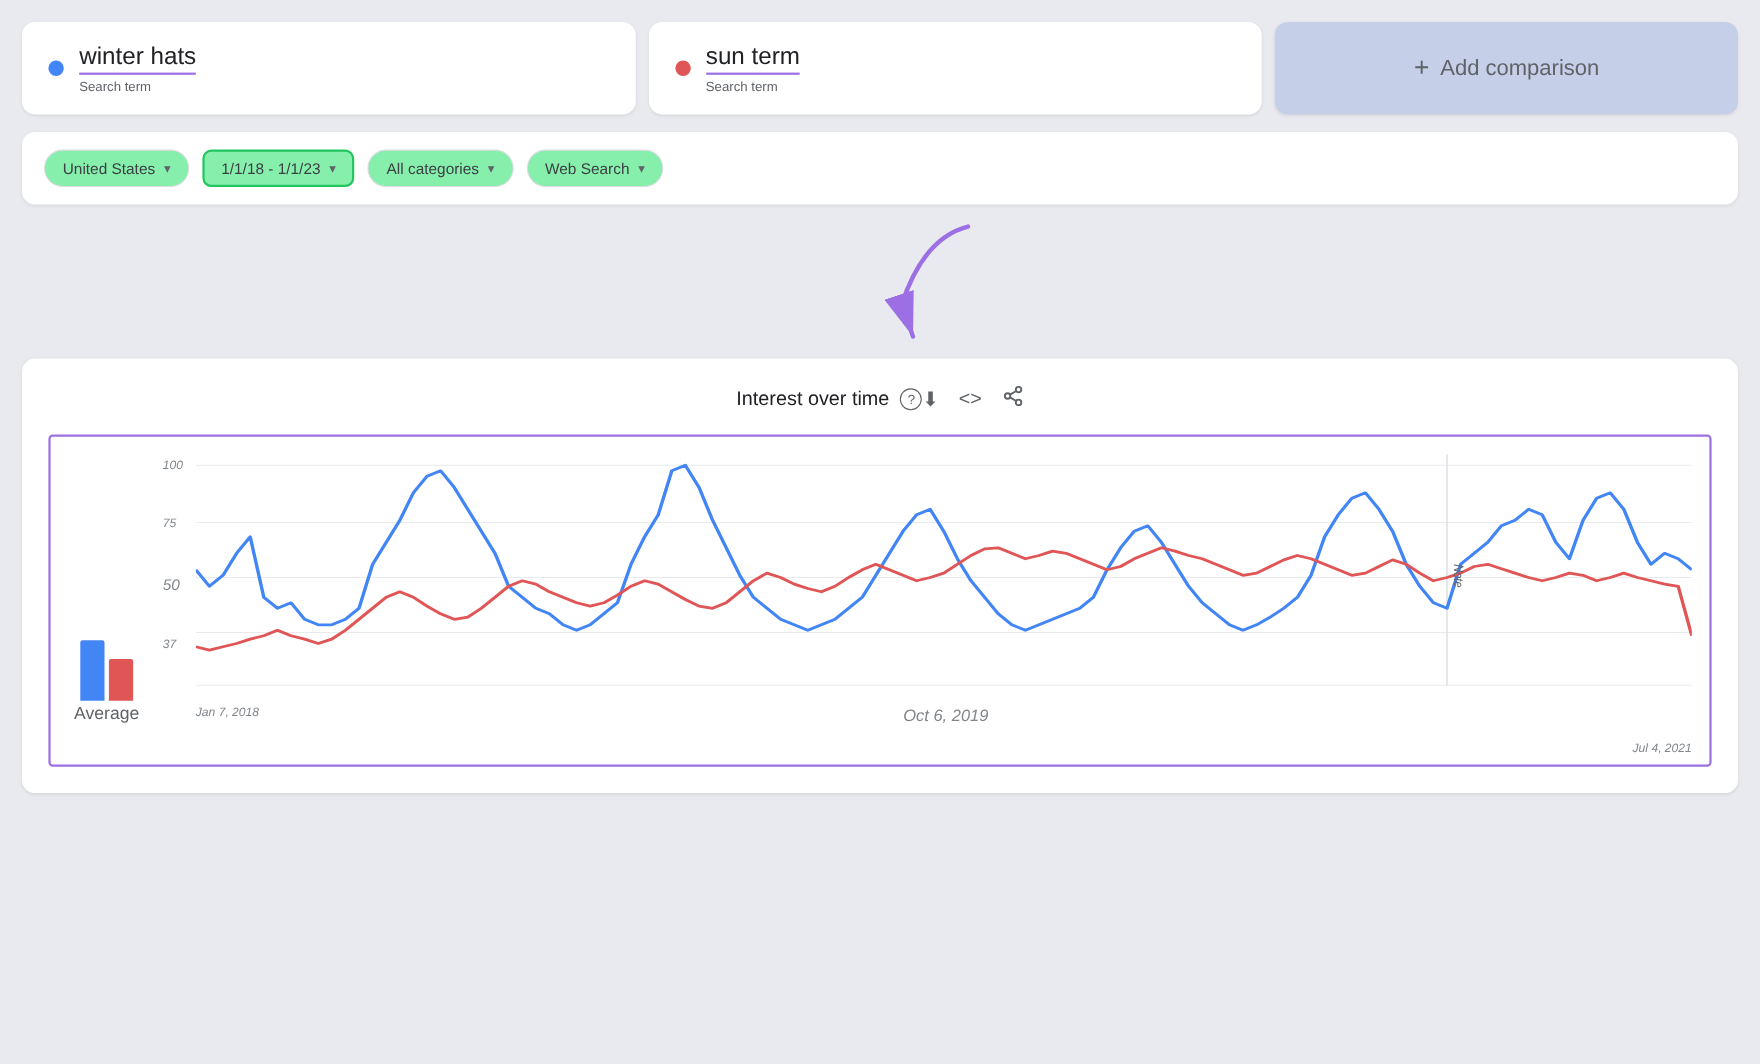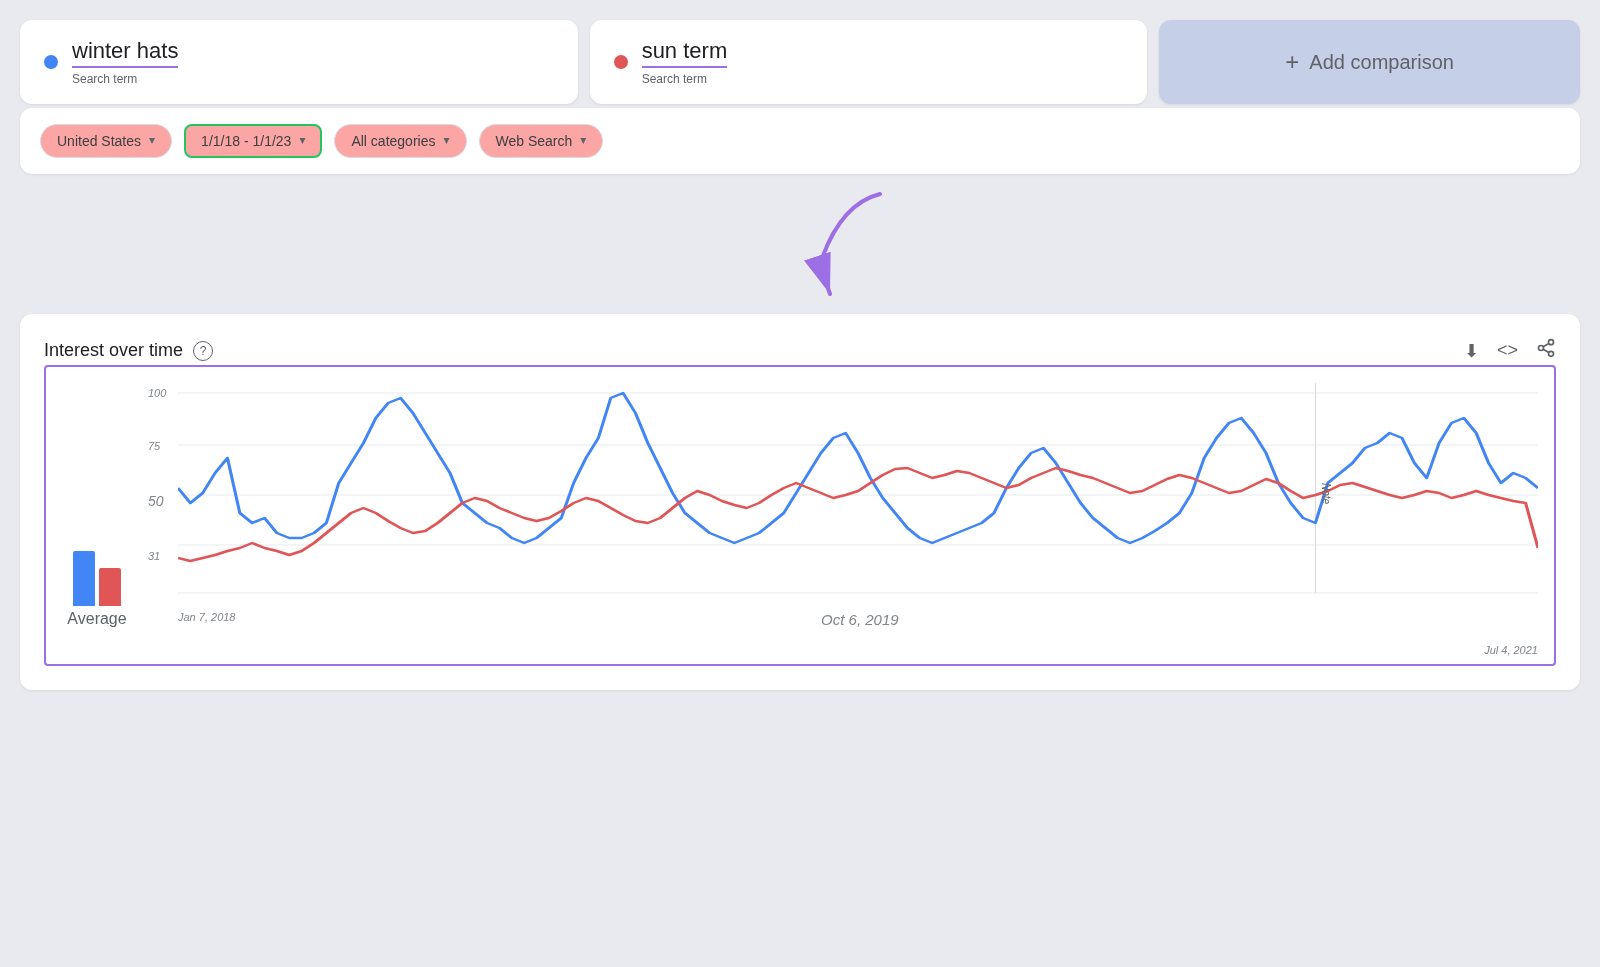--- a/index.html
+++ b/index.html
@@ -6,21 +6,21 @@
     body {
       background: #e8eaf0;
       font-family: 'Google Sans', Arial, sans-serif;
       min-height: 967px;
       padding: 20px;
     }
 
     .search-terms-row {
       display: flex;
       gap: 12px;
-      margin-bottom: 4px;
+      margin-bottom: 16px;
     }
 
     .search-term-card {
       background: white;
       border-radius: 12px;
       padding: 18px 24px;
       flex: 1;
       display: flex;
       align-items: center;
       gap: 14px;
@@ -83,29 +83,29 @@
       padding: 16px 20px;
       display: flex;
       gap: 12px;
       margin-bottom: 20px;
       box-shadow: 0 1px 3px rgba(0,0,0,0.08);
       align-items: center;
     }
 
     .filter-dropdown {
       display: flex;
-      align-items: flex-start;
+      align-items: center;
       gap: 8px;
       padding: 8px 16px;
       border: 1px solid #dadce0;
       border-radius: 20px;
       cursor: pointer;
       font-size: 14px;
       color: #3c4043;
-      background: #fca5a5;
+      background: #86efac;
       user-select: none;
     }
 
     .filter-dropdown.active {
       border: 2px solid #22c55e;
       border-radius: 8px;
       padding: 7px 15px;
     }
 
     .filter-dropdown .chevron {
@@ -127,22 +127,22 @@
     .interest-card {
       background: white;
       border-radius: 12px;
       padding: 24px;
       box-shadow: 0 1px 3px rgba(0,0,0,0.08);
     }
 
     .interest-header {
       display: flex;
       align-items: center;
-      justify-content: space-between;
-      margin-bottom: 2px;
+      justify-content: center;
+      margin-bottom: 20px;
     }
 
     .interest-title-group {
       display: flex;
       align-items: center;
       gap: 10px;
     }
 
     .interest-title {
       font-size: 18px;
@@ -317,21 +317,21 @@
       <div class="avg-label">Average</div>
     </div>
 
     <div class="chart-main">
 
       <div style="display:flex; gap:0;font-style:italic;">
         <div style="width:30px; display:flex; flex-direction:column; justify-content:space-between; height:220px; padding-top:4px;">
           <span style="font-size:11px;color:#80868b;">100</span>
           <span style="font-size:11px;color:#80868b;">75</span>
           <span style="font-size:14px;color:#80868b;">50</span>
-          <span style="font-size:11px;color:#80868b;">31</span>
+          <span style="font-size:11px;color:#80868b;">37</span>
           <span style="font-size:11px;color:#80868b;"></span>
         </div>
         <div style="flex:1; position:relative;">
           
           <svg width="100%" height="220" viewBox="0 0 1100 220" preserveAspectRatio="none">
 
             <line x1="0" y1="10" x2="1100" y2="10" stroke="#e8eaed" stroke-width="1"></line>
             <line x1="0" y1="62" x2="1100" y2="62" stroke="#e8eaed" stroke-width="1"></line>
             <line x1="0" y1="112" x2="1100" y2="112" stroke="#e8eaed" stroke-width="1"></line>
             <line x1="0" y1="162" x2="1100" y2="162" stroke="#e8eaed" stroke-width="1"></line>

